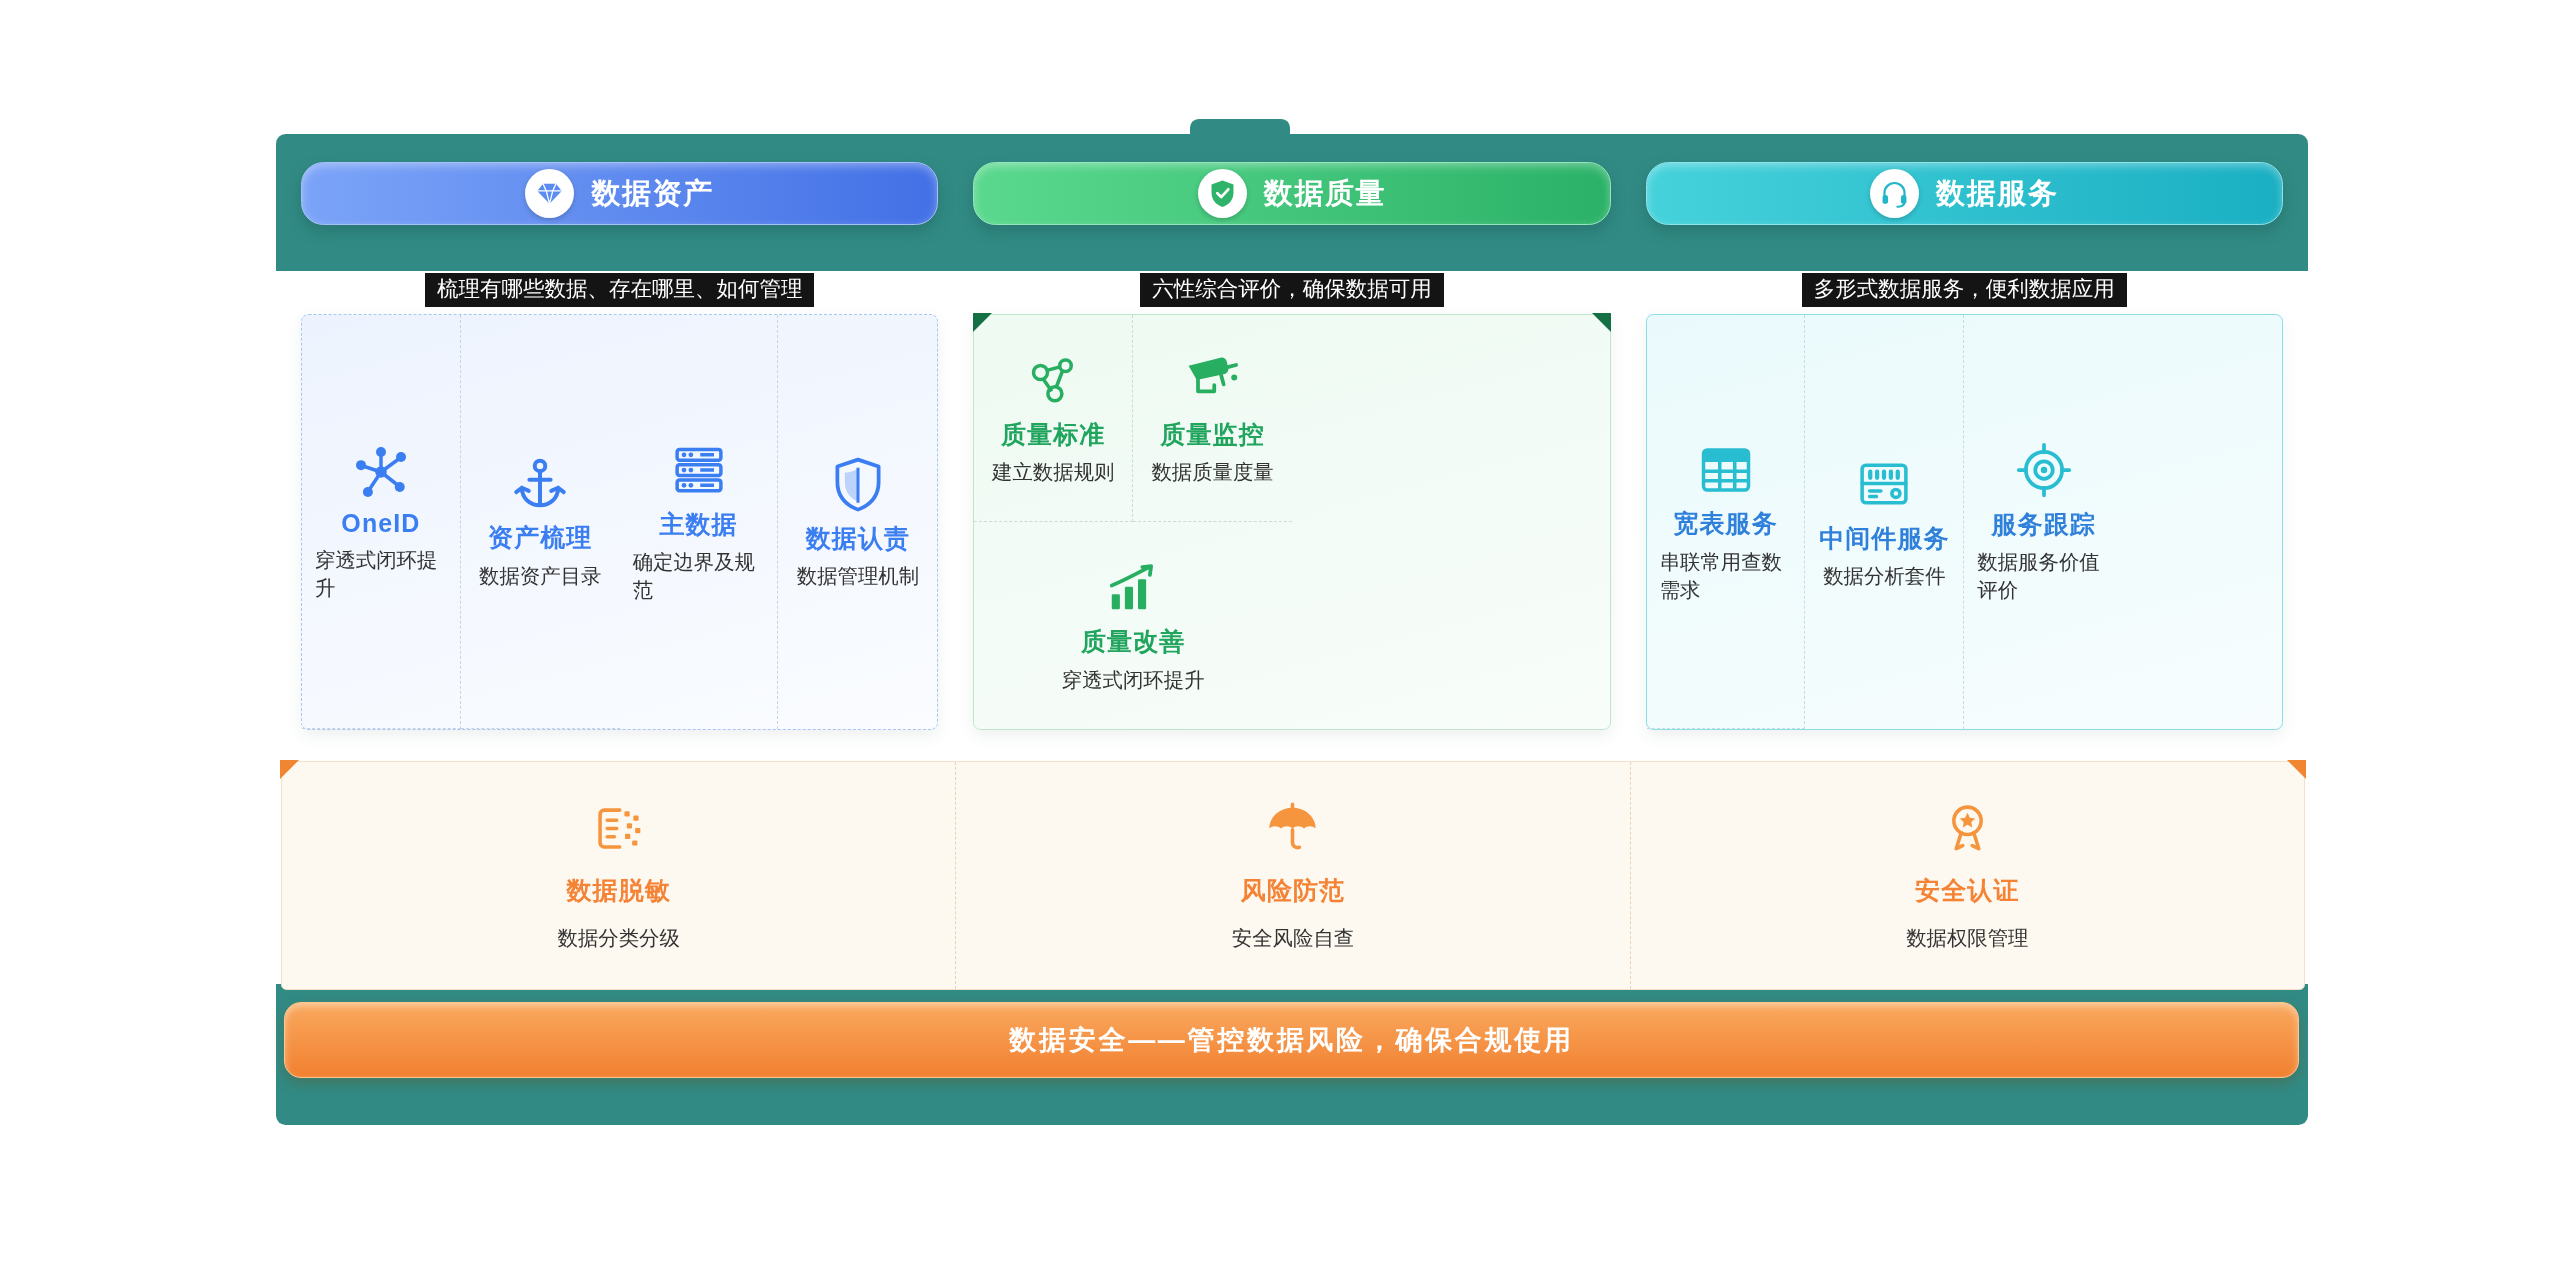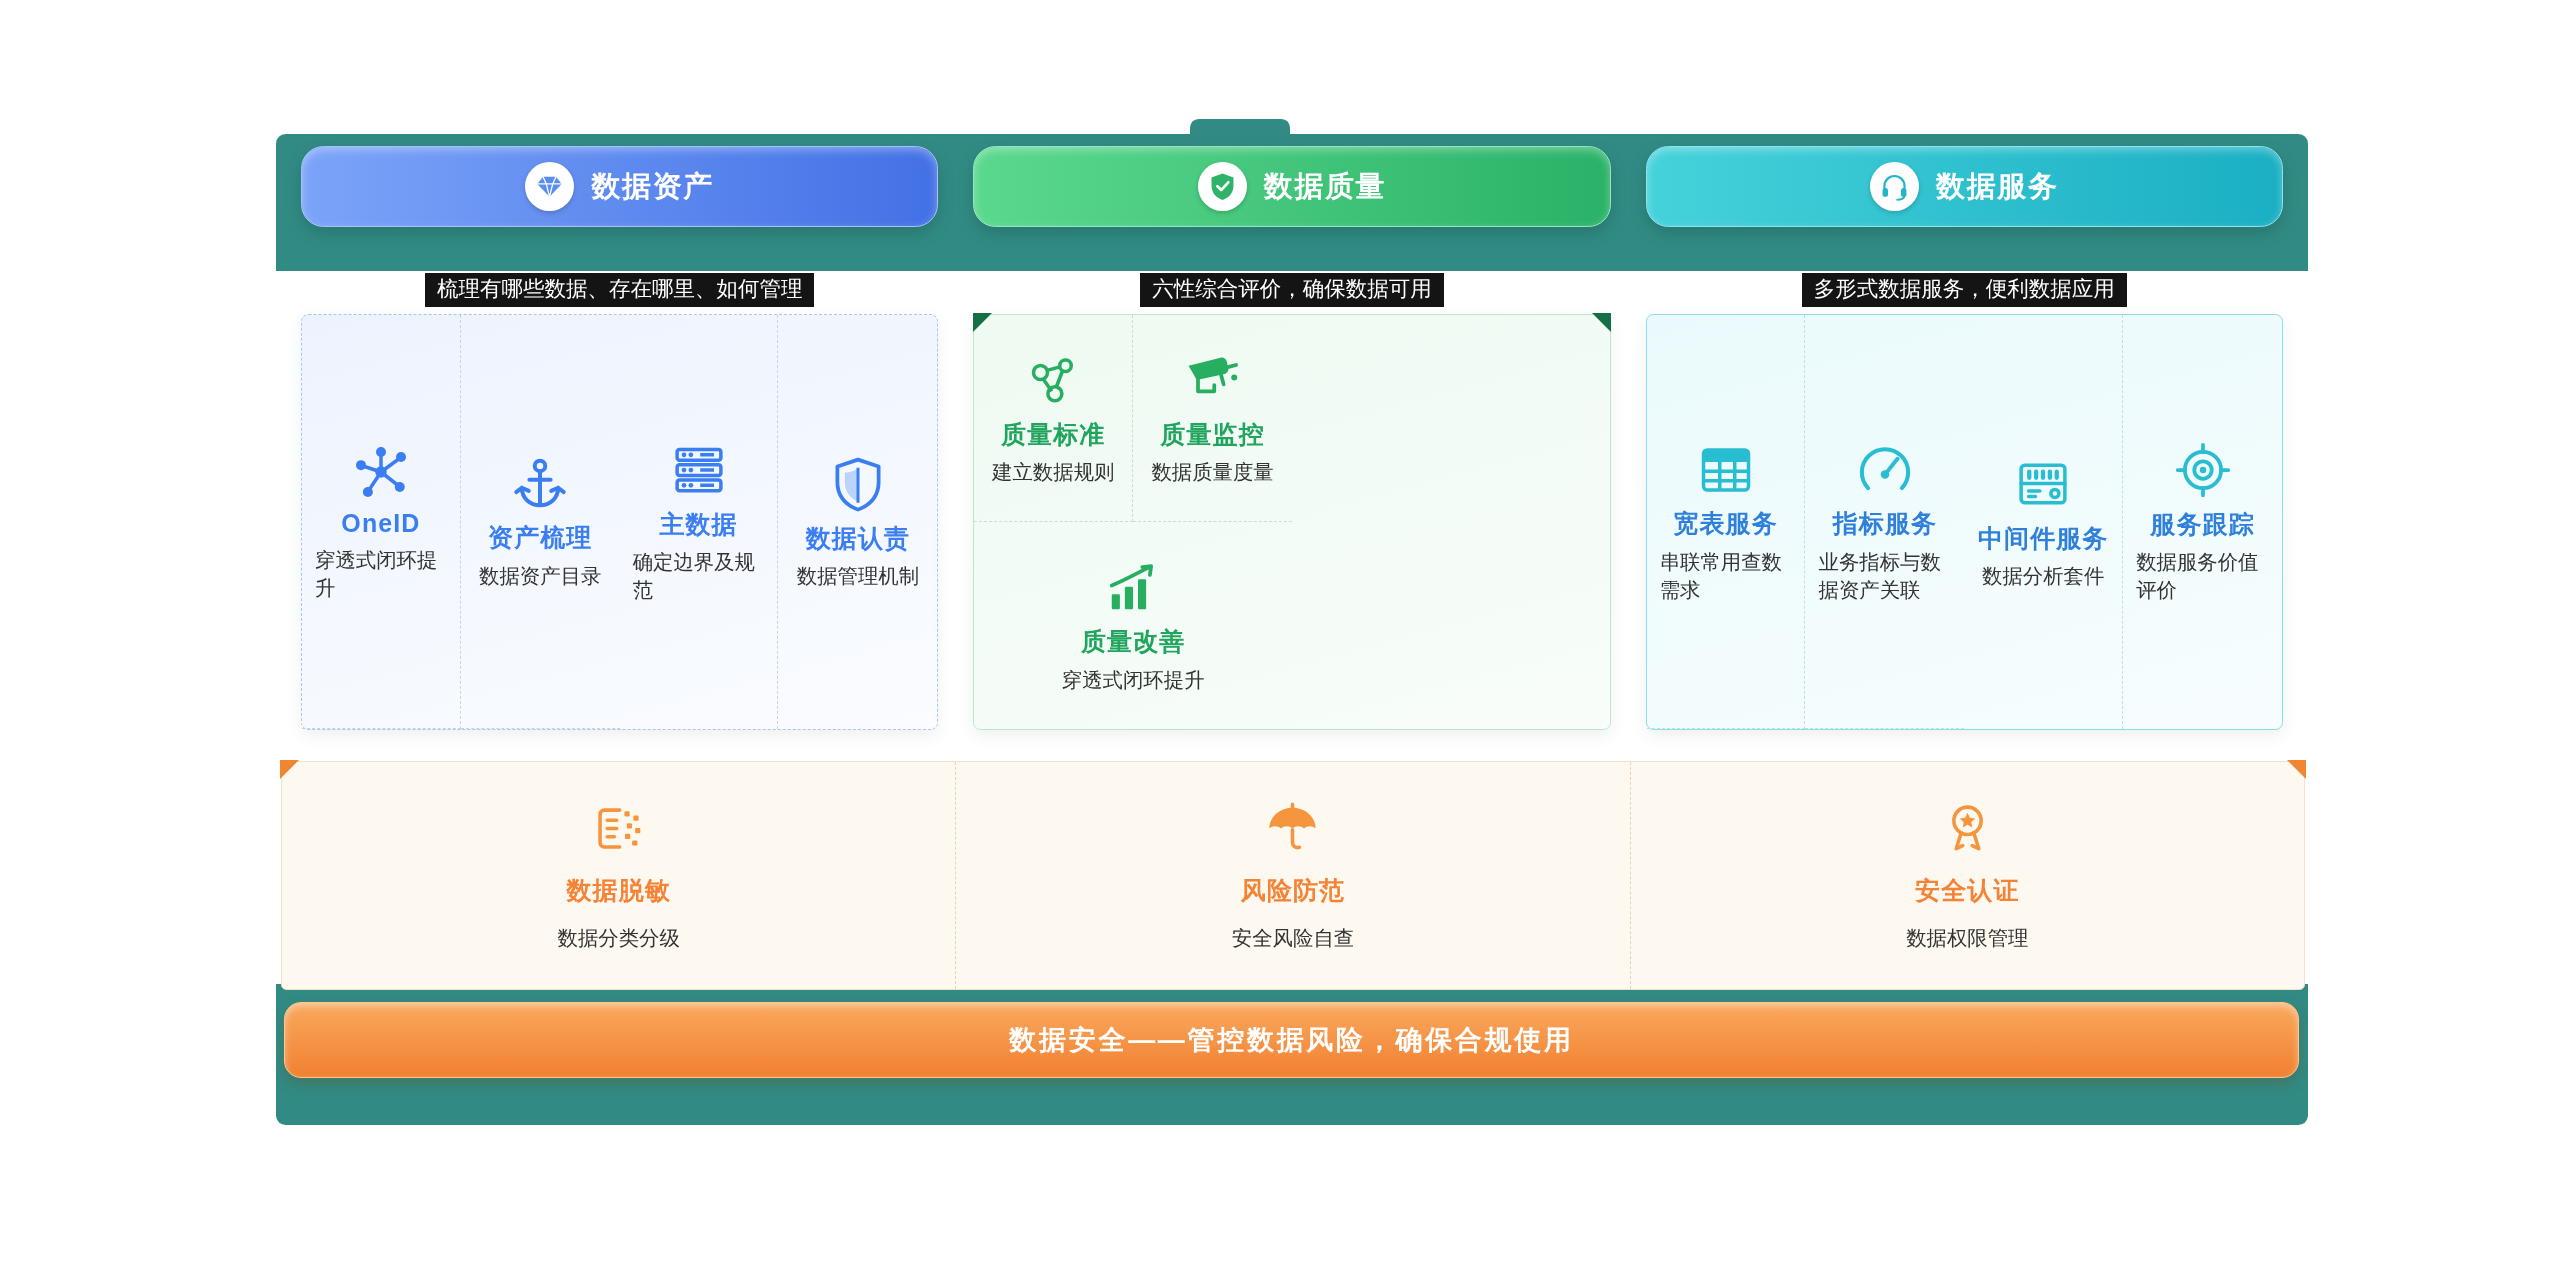--- a/index.html
+++ b/index.html
@@ -10,21 +10,21 @@
 
 .frame-band{position:absolute;left:276px;width:2032px;background:var(--frame,#318b84)}
 .frame-top{top:134px;height:137px;border-radius:9.7px 9.7px 0 0}
 .frame-bottom{top:984px;height:141px;border-radius:0 0 9.7px 9.7px}
 .frame-tab{position:absolute;left:1190px;top:119px;width:100px;height:32px;
   background:var(--frame,#318b84);border-radius:8.6px 8.6px 0 0}
 
 
 .row{position:absolute;left:301px;width:1982px;display:flex;gap:35px}
 .row>*{flex:1 1 0;min-width:0}
-#buttons-row{top:146px;height:81px}
+#buttons-row{top:162px;height:63px}
 #taglines-row{top:273px;height:34px}
 #cards-row{top:314px;height:416px}
 
 
 .pillar-button{display:flex;align-items:center;justify-content:center;gap:17px;
   border-radius:22.5px;border:1.6px solid #fff;color:#fff;font-size:29px;font-weight:700;
   letter-spacing:1.6px;box-shadow:0 6.4px 15px rgba(20,60,60,.25),inset 0 3.2px 8.6px rgba(255,255,255,.35)}
 .btn-circle{width:49px;height:49px;border-radius:50%;background:#fff;display:flex;
   align-items:center;justify-content:center;flex:none;box-shadow:0 2.1px 5.4px rgba(0,0,0,.18)}
 .btn-circle svg{width:31px;height:31px;display:block}
@@ -222,31 +222,20 @@
         <div class="card-cell br bb">
           <span class="cell-icon" style="color: rgb(41, 189, 209);">
             <svg viewBox="0 0 48 48" fill="none" stroke="currentColor" stroke-width="2.8">
               <rect x="6" y="8" width="36" height="32" rx="3"></rect>
               <path fill="currentColor" stroke="none" d="M6 11a3 3 0 0 1 3-3h30a3 3 0 0 1 3 3v6.5H6z"></path>
               <path d="M6 25h36M6 32.5h36M19 17.5V40M31 17.5V40"></path>
             </svg>
           </span>
           <div class="cell-title" style="color: rgb(47, 128, 219);">宽表服务</div>
           <div class="cell-sub">串联常用查数需求</div>
-        </div>
-        <div class="card-cell bb">
-          <span class="cell-icon" style="color: rgb(41, 189, 209);">
-            <svg viewBox="0 0 48 48" fill="none" stroke="currentColor" stroke-width="3.2" stroke-linecap="round">
-              <path d="M10.5 38.5A18.5 18.5 0 1 1 37.5 38.5"></path>
-              <path d="M24 27.5L34 15"></path>
-              <circle cx="24" cy="27.5" r="3.4" fill="currentColor" stroke="none"></circle>
-            </svg>
-          </span>
-          <div class="cell-title" style="color: rgb(47, 128, 219);">指标服务</div>
-          <div class="cell-sub">业务指标与数据资产关联</div>
         </div>
         <div class="card-cell br">
           <span class="cell-icon" style="color: rgb(41, 189, 209);">
             <svg viewBox="0 0 48 48" fill="none" stroke="currentColor" stroke-width="2.8" stroke-linecap="round">
               <rect x="6.5" y="9" width="35" height="30" rx="3"></rect>
               <path d="M6.5 23.5h35"></path>
               <path stroke-width="3.4" d="M13 14v5M18.5 14v5M24 14v5M29.5 14v5M35 14v5"></path>
               <path d="M12.5 29.5h9M12.5 34h5.5"></path>
               <circle cx="33.5" cy="31.5" r="3.2"></circle>
             </svg>

